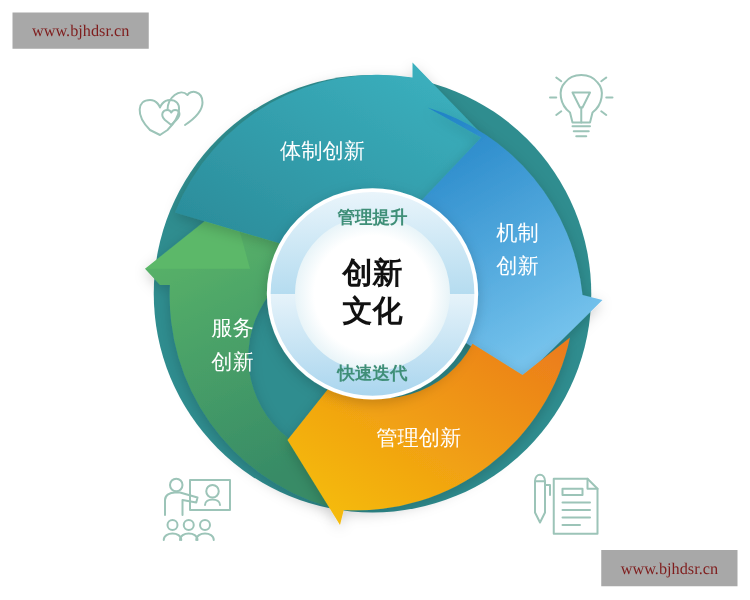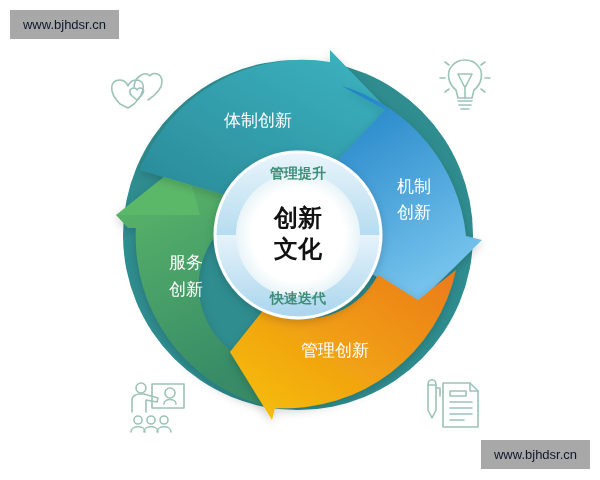--- a/index.html
+++ b/index.html
@@ -1,17 +1,17 @@
 <!DOCTYPE html>
 <html><head>
 <meta charset="utf-8">
 <style>
   html,body{margin:0;padding:0;background:#ffffff;}
   body{width:600px;height:480px;position:relative;overflow:hidden;font-family:"DejaVu Sans","Liberation Sans",sans-serif;}
-  .wm{position:absolute;background:#a8a8a8;color:#0f172a;font-family:Liberation Sans, sans-serif;font-size:13px;line-height:29px;text-align:center;}
+  .wm{position:absolute;background:#a8a8a8;color:#7f1d1d;font-family:Liberation Serif, serif;font-size:13px;line-height:29px;text-align:center;}
   #wm-top{left:10px;top:10px;width:109px;height:29px;}
   #wm-bottom{left:481px;top:440px;width:109px;height:29px;}
   svg{position:absolute;left:0;top:0;}
   .lbl{font-family:"DejaVu Sans",sans-serif;fill:#ffffff;font-size:17px;}
   .core{font-family:"DejaVu Sans",sans-serif;fill:#111111;font-size:24px;font-weight:bold;}
   .ring{font-family:"DejaVu Sans",sans-serif;fill:#3f8f78;font-size:14px;font-weight:bold;}
   .icon{fill:none;stroke:#9cc4b8;stroke-width:1.6;stroke-linecap:round;stroke-linejoin:round;}
 </style>
 </head>
 <body>

